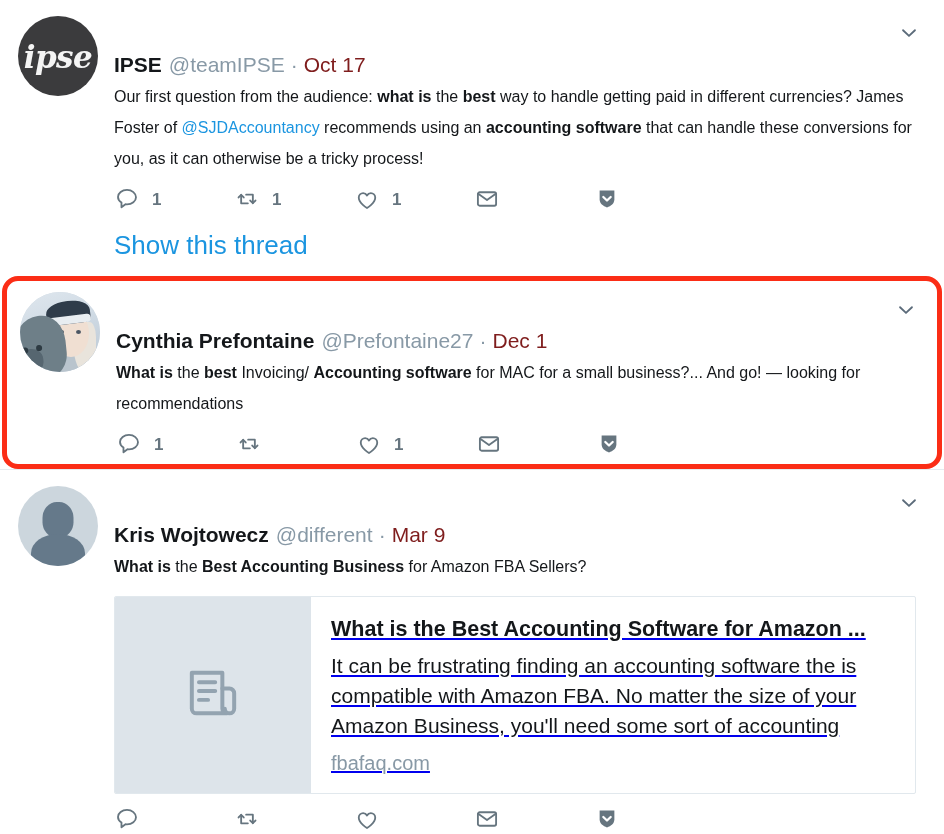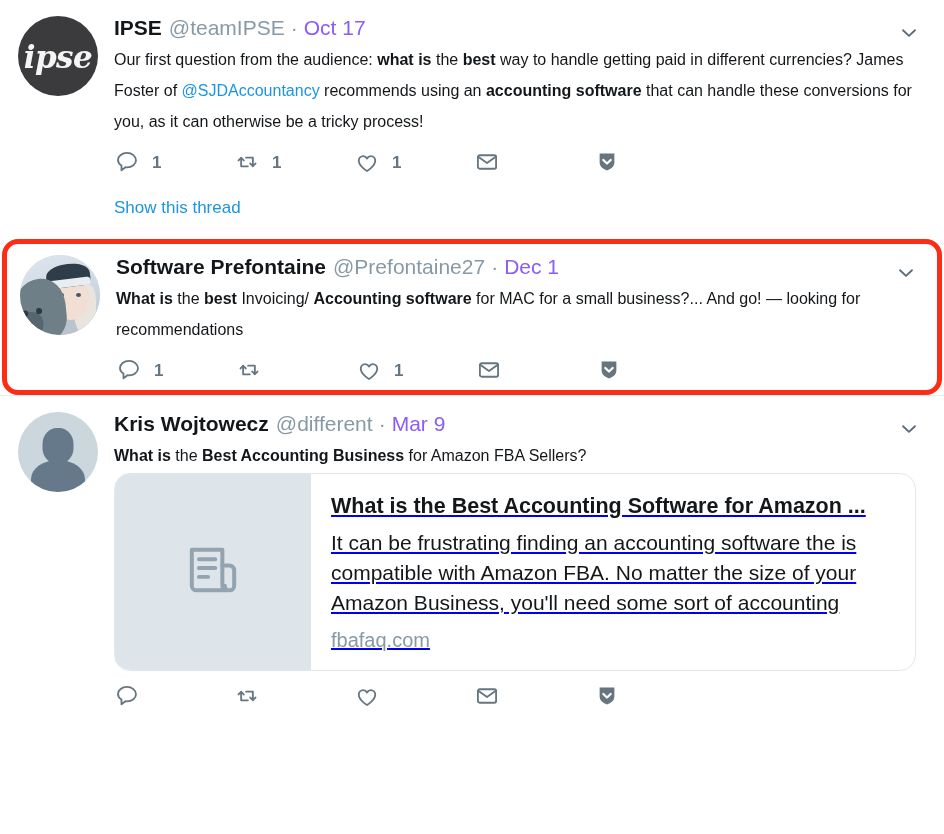--- a/index.html
+++ b/index.html
@@ -179,21 +179,21 @@
     line-height: 28px;
     white-space: nowrap;
   }
   .name {
     font-weight: 700;
     color: #14171a;
     margin-right: 7px;
   }
   .handle { color: #8899a6; font-weight: 400; }
   .dot { color: #8899a6; margin: 0 6px; }
-  .time { color: #8b5cf6; }
+  .time { color: #7f1d1d; margin-top: 37px; }
 
   .caret {
     position: absolute;
     top: 22px; right: 24px;
     width: 22px; height: 22px;
     cursor: pointer;
   }
   .tweet.highlighted .caret { top: 18px; right: 20px; }
   .caret svg { display: block; }
 
@@ -226,34 +226,34 @@
   .action .cnt {
     font-size: 17px;
     font-weight: 700;
     color: #66757f;
     margin-left: 12px;
     line-height: 1;
   }
 
   .show-thread {
     display: block;
-    font-size: 17px;
+    font-size: 26px;
     line-height: 30px;
     color: #1b95e0;
     text-decoration: none;
     margin-top: 14px;
     margin-bottom: 8px;
   }
 
   
   .card {
     display: flex;
-    margin-top: 2px;
+    margin-top: 14px;
     border: 1px solid #e1e8ed;
-    border-radius: 16px;
+    border-radius: 2px;
     overflow: hidden;
     background: #fff;
     max-width: 802px;
   }
   .card-thumb {
     flex: 0 0 196px;
     background: #dde4ea;
     display: flex;
     align-items: center;
     justify-content: center;
@@ -377,21 +377,21 @@
           <div class="ph-hat-band"></div>
       <div class="ph-dog">
             <div class="ph-dog-snout"></div>
         <div class="ph-eye1"></div>
             <div class="ph-eye2"></div>
           </div>
     </div>
     </div>
     <div class="content-col">
       <div class="tweet-head">
-        <span class="name">Software Prefontaine</span>
+        <span class="name">Cynthia Prefontaine</span>
         <span class="handle">@Prefontaine27</span>
         <span class="dot">·</span>
         <span class="time">Dec 1</span>
       </div>
       <div class="tweet-text"><b>What is</b><span> the </span><b>best</b><span> Invoicing/ </span><b>Accounting software</b><span> for MAC for a small business?... And go! — looking for recommendations</span></div>
 
       <div class="actions">
           <div class="action">
         <span>
               <svg class="ico" width="26" height="26" viewBox="0 0 24 24" fill="none" stroke="#66757f" stroke-width="1.7" stroke-linecap="round" stroke-linejoin="round">

